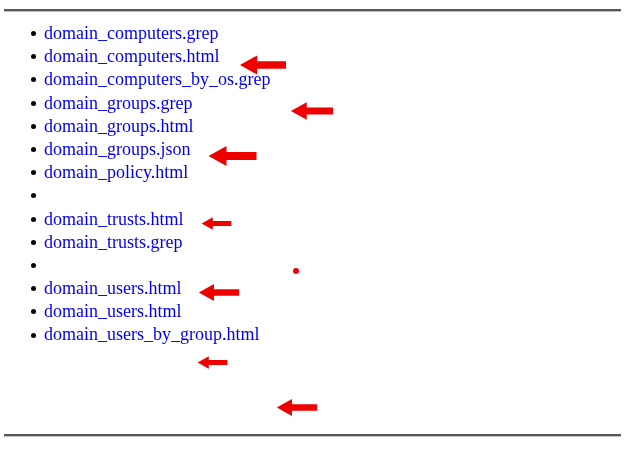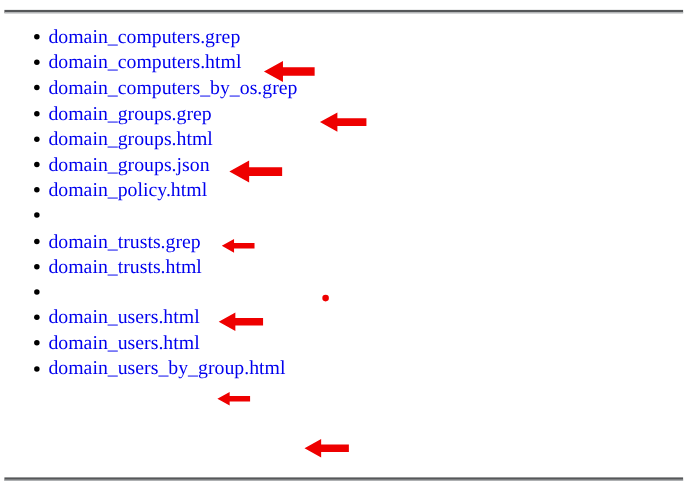--- a/index.html
+++ b/index.html
@@ -84,22 +84,22 @@
 
 <ul class="listing" id="listing">
     <li><span class="bullet"></span><a class="file-link">domain_computers.grep</a></li>
     <li><span class="bullet"></span><a class="file-link">domain_computers.html</a></li>
     <li><span class="bullet"></span><a class="file-link">domain_computers_by_os.grep</a></li>
     <li><span class="bullet"></span><a class="file-link">domain_groups.grep</a></li>
     <li><span class="bullet"></span><a class="file-link">domain_groups.html</a></li>
     <li><span class="bullet"></span><a class="file-link">domain_groups.json</a></li>
     <li><span class="bullet"></span><a class="file-link">domain_policy.html</a></li>
     <li><span class="bullet"></span></li>
+    <li><span class="bullet"></span><a class="file-link">domain_trusts.html</a></li>
     <li><span class="bullet"></span><a class="file-link">domain_trusts.grep</a></li>
-    <li><span class="bullet"></span><a class="file-link">domain_trusts.html</a></li>
     <li><span class="bullet"></span></li>
     <li><span class="bullet"></span><a class="file-link">domain_users.html</a></li>
     <li><span class="bullet"></span><a class="file-link">domain_users.html</a></li>
     <li><span class="bullet"></span><a class="file-link">domain_users_by_group.html</a></li>
   </ul>
 
 <div id="annotation-layer">
     <span class="arrow" style="left: 239px; top: 54px; width: 48px; height: 22px;">
       <svg viewBox="0 0 100 44" width="48" height="22">
         <path d="M2,22 L38,2 L38,14 L98,14 L98,30 L38,30 L38,42 Z" fill="#ee0000"></path>

